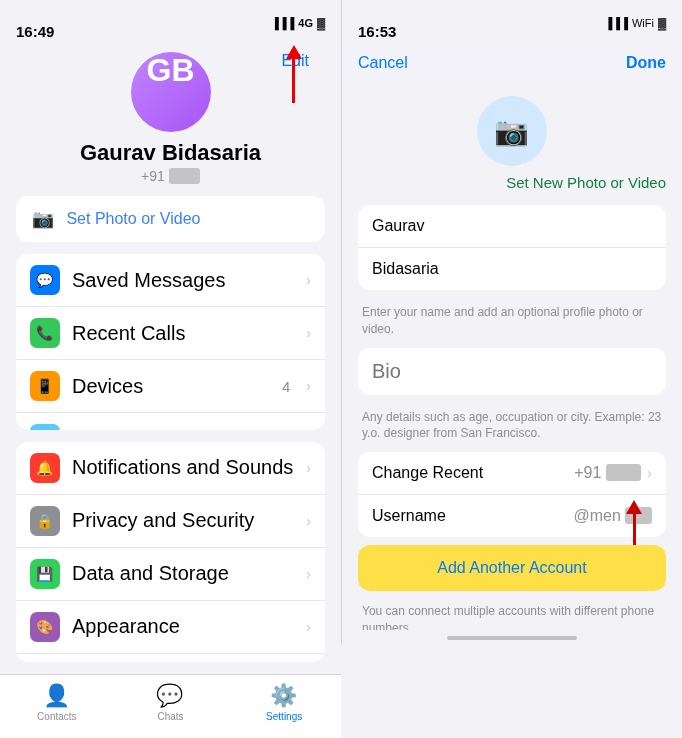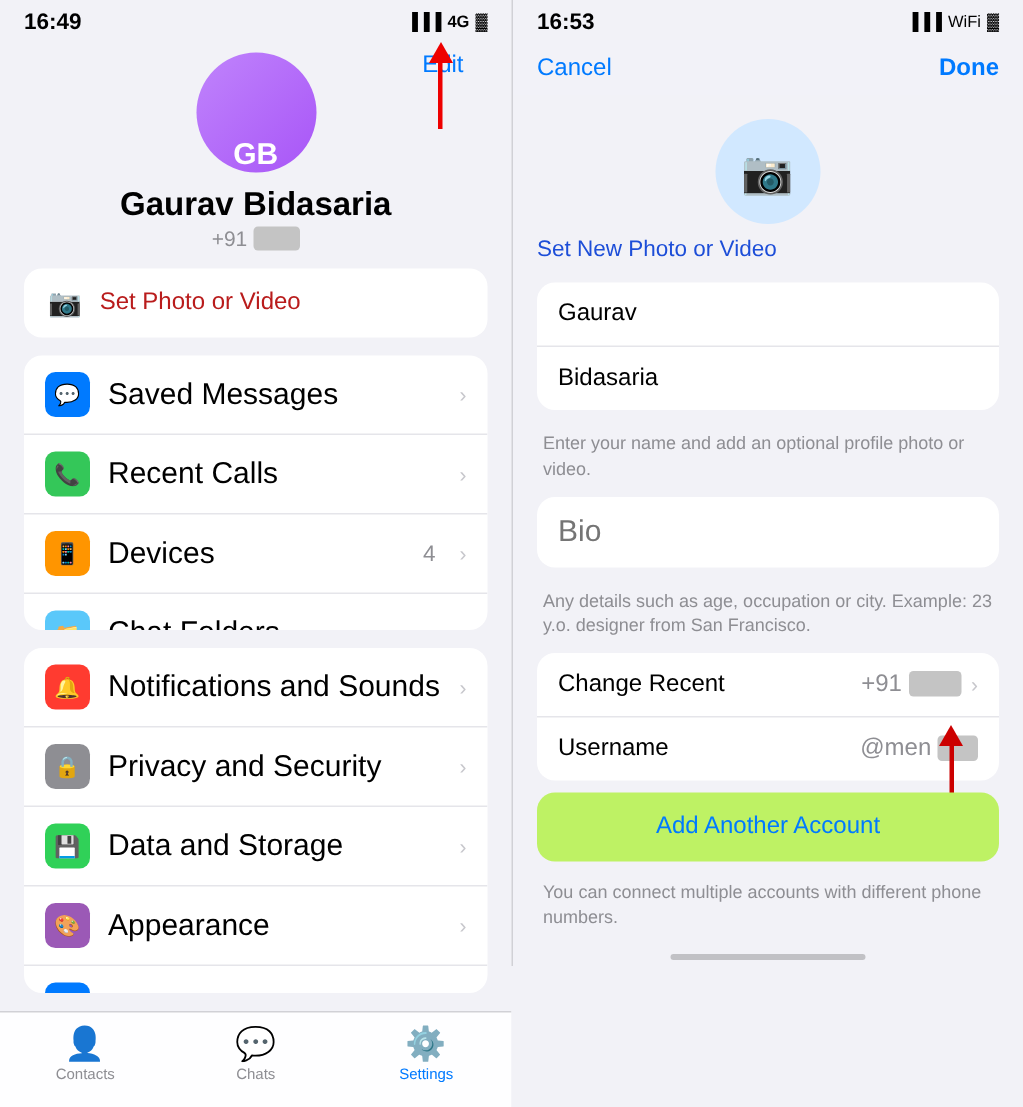--- a/index.html
+++ b/index.html
@@ -24,21 +24,21 @@
 
     .status-bar {
       display: flex;
       justify-content: space-between;
       align-items: center;
       padding: 6px 16px 4px;
       font-size: 13px;
       font-weight: 600;
     }
 
-    .status-time { font-size: 15px; font-weight: 700; }
+    .status-time { font-size: 15px; font-weight: 700; margin-top: 17px; }
     .status-icons { display: flex; align-items: center; gap: 4px; font-size: 11px; }
 
     .profile-header {
       display: flex;
       flex-direction: column;
       align-items: center;
       padding: 8px 16px 12px;
       position: relative;
     }
 
@@ -50,23 +50,23 @@
       font-size: 16px;
       font-weight: 400;
     }
 
     .avatar-circle {
       width: 80px;
       height: 80px;
       border-radius: 50%;
       background: linear-gradient(135deg, #c084fc, #a855f7);
       display: flex;
-      align-items: flex-end;
+      align-items: flex-start;
       justify-content: center;
-      font-size: 20px;
+      font-size: 32px;
       font-weight: 700;
       color: white;
       margin-bottom: 8px;
     }
 
     .profile-name {
       font-size: 22px;
       font-weight: 600;
       color: #000;
       margin-bottom: 2px;
@@ -113,21 +113,21 @@
       gap: 12px;
       color: #007aff;
     }
 
     .set-photo-icon {
       font-size: 18px;
     }
 
     .set-photo-text {
       font-size: 16px;
-      color: #b91c1c;
+      color: #3b82f6;
     }
 
     .menu-section {
       background: white;
       border-radius: 12px;
       margin: 0 16px 12px;
       overflow: hidden;
     }
 
     .menu-item {
@@ -248,22 +248,22 @@
       border-radius: 50%;
       background: #d1e8ff;
       display: flex;
       align-items: center;
       justify-content: center;
       margin: 8px auto 8px;
       font-size: 28px;
     }
 
     .set-new-photo-label {
-      text-align: left;
-      color: #1d4ed8;
+      text-align: right;
+      color: #15803d;
       font-size: 15px;
       margin-bottom: 14px;
     }
 
     .form-card {
       background: white;
       border-radius: 12px;
       margin-bottom: 8px;
       overflow: hidden;
     }
@@ -324,21 +324,21 @@
 
     .info-value {
       font-size: 16px;
       color: #8e8e93;
       margin-right: 6px;
     }
 
     .info-chevron { color: #c7c7cc; font-size: 14px; }
 
     .add-account-btn {
-      background: #bef264;
+      background: #fde047;
       border-radius: 12px;
       text-align: center;
       padding: 14px;
       color: #007aff;
       font-size: 16px;
       margin-bottom: 8px;
       position: relative;
     }
 
     .account-hint {

